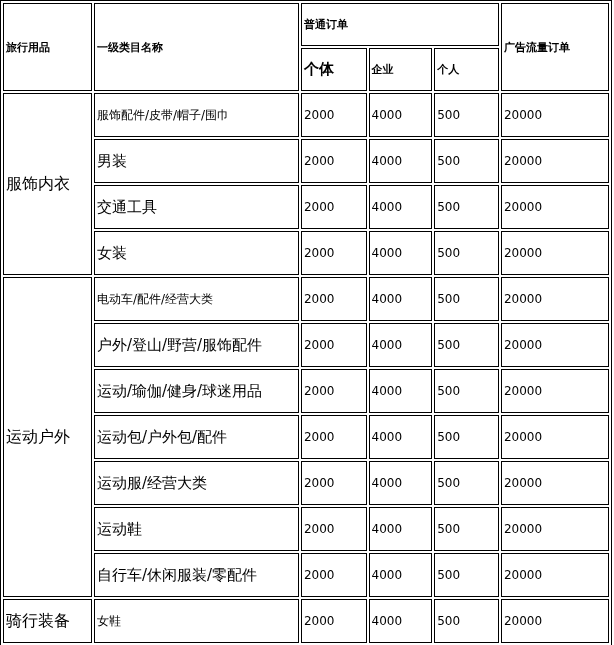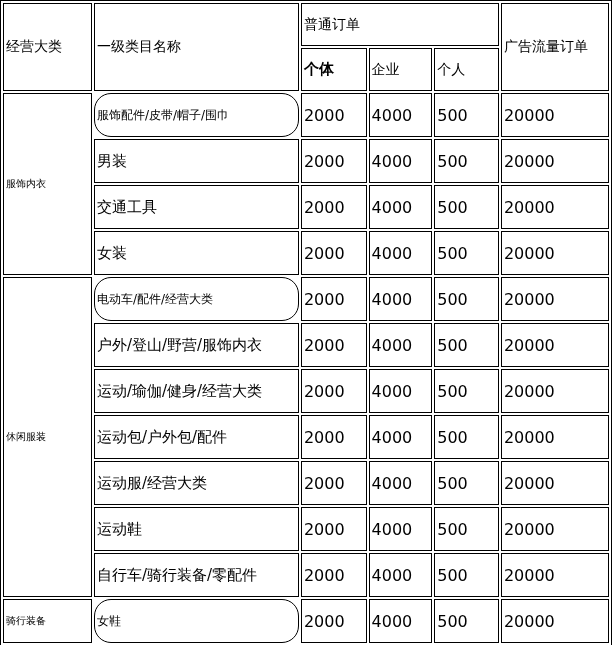--- a/index.html
+++ b/index.html
@@ -15,45 +15,45 @@
     color: #000;
   }
   table.fee td {
     border: 1px solid #000;
     padding: 0 0 0 2px;
     vertical-align: middle;
     text-align: left;
     white-space: nowrap;
     overflow: hidden;
   }
-  .hdr { font-weight: normal; font-size: 14px; }
+  .hdr { font-weight: bold; font-size: 11px; }
   .hdr-big { font-weight: bold; font-size: 15px; }
-  .cat { font-size: 10px; }
-  .sub-sm { font-size: 12px; border-radius: 17px; }
+  .cat { font-size: 16px; }
+  .sub-sm { font-size: 12px; }
   .sub-lg { font-size: 15px; }
-  .num { font-size: 16px; }
+  .num { font-size: 12px; }
   tr.h1 td { height: 41px; }
   tr.h2 td { height: 41px; }
   tr.body td { height: 42px; }
 </style>
 </head>
 <body>
 
 <table class="fee">
   <colgroup>
     <col style="width:88px">
     <col style="width:203px">
     <col style="width:65px">
     <col style="width:63px">
     <col style="width:64px">
     <col style="width:107px">
   </colgroup>
   <tbody id="tbody">
     <tr class="h1">
-      <td rowspan="2" class="hdr">经营大类</td>
+      <td rowspan="2" class="hdr">旅行用品</td>
       <td rowspan="2" class="hdr">一级类目名称</td>
       <td colspan="3" class="hdr">普通订单</td>
       <td rowspan="2" class="hdr">广告流量订单</td>
     </tr>
     <tr class="h2">
       <td class="hdr-big">个体</td>
       <td class="hdr">企业</td>
       <td class="hdr">个人</td>
     </tr>
   <tr class="body">
@@ -79,36 +79,36 @@
         <td class="num">20000</td>
       </tr>
       <tr class="body">
         <td class="sub-lg">女装</td>
         <td class="num">2000</td>
         <td class="num">4000</td>
         <td class="num">500</td>
         <td class="num">20000</td>
       </tr>
       <tr class="body">
-        <td rowspan="7" class="cat">休闲服装</td>
+        <td rowspan="7" class="cat">运动户外</td>
         <td class="sub-sm">电动车/配件/经营大类</td>
         <td class="num">2000</td>
         <td class="num">4000</td>
         <td class="num">500</td>
         <td class="num">20000</td>
       </tr>
       <tr class="body">
-        <td class="sub-lg">户外/登山/野营/服饰内衣</td>
+        <td class="sub-lg">户外/登山/野营/服饰配件</td>
         <td class="num">2000</td>
         <td class="num">4000</td>
         <td class="num">500</td>
         <td class="num">20000</td>
       </tr>
       <tr class="body">
-        <td class="sub-lg">运动/瑜伽/健身/经营大类</td>
+        <td class="sub-lg">运动/瑜伽/健身/球迷用品</td>
         <td class="num">2000</td>
         <td class="num">4000</td>
         <td class="num">500</td>
         <td class="num">20000</td>
       </tr>
       <tr class="body">
         <td class="sub-lg">运动包/户外包/配件</td>
         <td class="num">2000</td>
         <td class="num">4000</td>
         <td class="num">500</td>
@@ -122,21 +122,21 @@
         <td class="num">20000</td>
       </tr>
       <tr class="body">
         <td class="sub-lg">运动鞋</td>
         <td class="num">2000</td>
         <td class="num">4000</td>
         <td class="num">500</td>
         <td class="num">20000</td>
       </tr>
       <tr class="body">
-        <td class="sub-lg">自行车/骑行装备/零配件</td>
+        <td class="sub-lg">自行车/休闲服装/零配件</td>
         <td class="num">2000</td>
         <td class="num">4000</td>
         <td class="num">500</td>
         <td class="num">20000</td>
       </tr>
       <tr class="body">
         <td rowspan="1" class="cat">骑行装备</td>
         <td class="sub-sm">女鞋</td>
         <td class="num">2000</td>
         <td class="num">4000</td>

